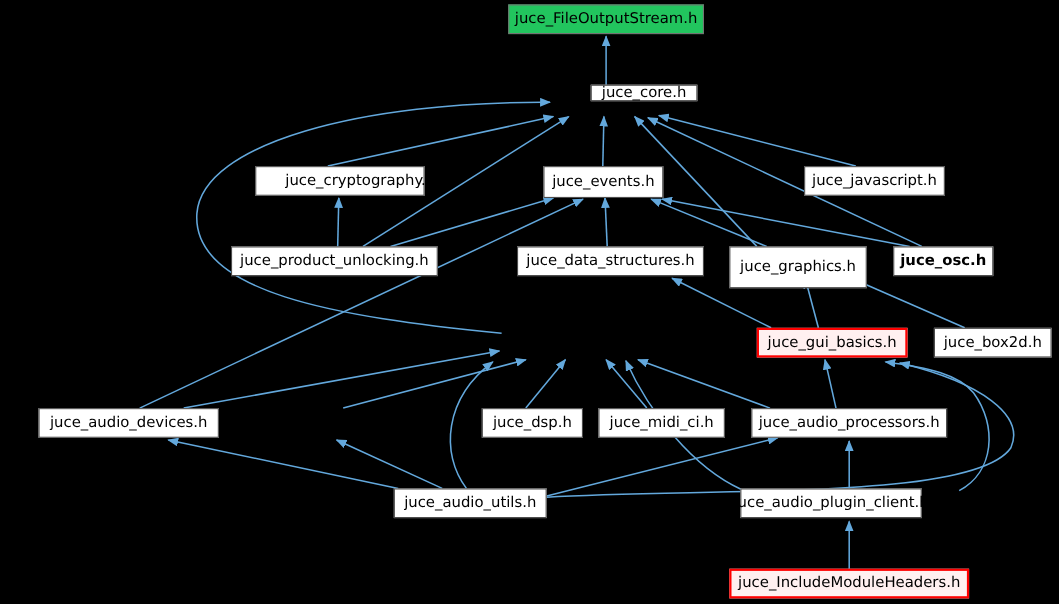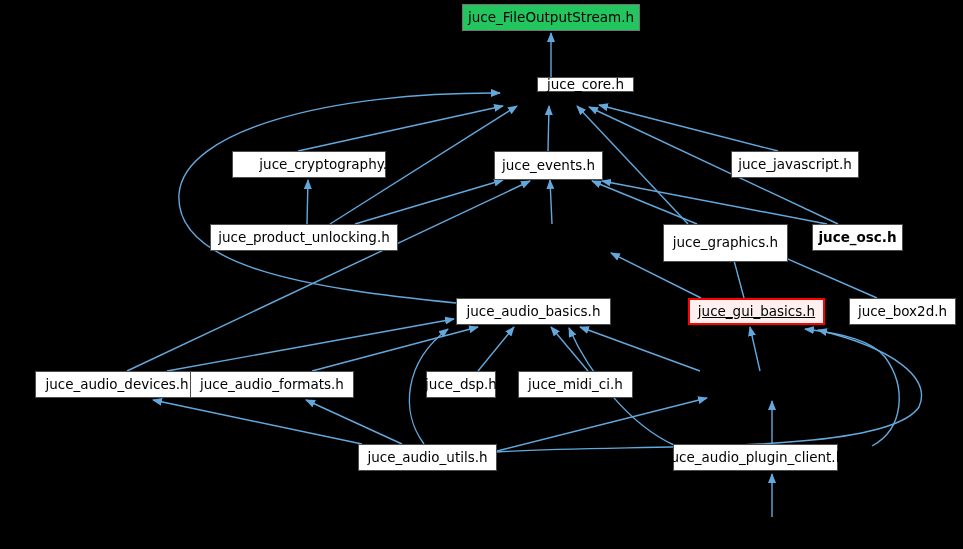--- a/index.html
+++ b/index.html
@@ -19,21 +19,21 @@
     background:#ffffff;
     border:1px solid #4d4d4d;
     color:#000000;
     font-size:13.5px;
     line-height:1;
     white-space:nowrap;
     cursor:pointer;
     z-index:2;
   }
   .node.current{background:#22c55e;border-color:#737373;cursor:default;}
-  .node.highlight{background:#fff0f0;border:2px solid #ff0000;text-decoration:underline;}
+  .node.highlight{background:#fff0f0;border:2px solid #ff0000;}
 </style>
 </head>
 <body>
 
 <div id="stage">
   <svg id="edge-layer" viewBox="0 0 963 549" xmlns="http://www.w3.org/2000/svg">
       <defs>
         <marker id="arrow" markerWidth="10" markerHeight="8" refX="9" refY="4" orient="auto" markerUnits="userSpaceOnUse">
           <path d="M0,0 L10,4 L0,8 Z" fill="#63a8dc"></path>
         </marker>
@@ -70,24 +70,25 @@
       <path d="M674,445 C630,425 590,375 569,328" class="edge" stroke="#63a8dc" marker-end="url(#arrow)"></path>
       <path d="M872,446 C904,429 907,387 885,357 C872,341 845,334 805,329" class="edge" stroke="#63a8dc" marker-end="url(#arrow)"></path>
       <path d="M772,517 L772,474" class="edge" stroke="#63a8dc" marker-end="url(#arrow)"></path>
     </svg>
 <div class="node current" style="left: 462px; top: 4px; width: 178px; height: 27px;">juce_FileOutputStream.h</div>
     <div class="node" style="left: 502px; top: 77px; width: 97px; height: 15px; margin-left: 35px;">juce_core.h</div>
     <div class="node" style="left: 232px; top: 151px; width: 154px; height: 27px; padding-left: 37px;">juce_cryptography.h</div>
     <div class="node" style="left: 494px; top: 151px; width: 109px; height: 29px;">juce_events.h</div>
     <div class="node" style="left: 731px; top: 151px; width: 128px; height: 27px; text-align: center;">juce_javascript.h</div>
     <div class="node" style="left: 210px; top: 224px; width: 188px; height: 27px;">juce_product_unlocking.h</div>
+    <div class="node" style="left: 470px; top: 224px; width: 170px; height: 27px;">juce_data_structures.h</div>
     <div class="node" style="left: 663px; top: 224px; width: 125px; height: 38px;">juce_graphics.h</div>
     <div class="node" style="left: 812px; top: 224px; width: 91px; height: 27px; font-weight: bold;">juce_osc.h</div>
-    <div class="node" style="left: 456px; top: 298px; width: 155px; height: 27px;">juce_audio_basics.h</div>
     <div class="node highlight" style="left: 688px; top: 298px; width: 137px; height: 27px;">juce_gui_basics.h</div>
     <div class="node" style="left: 849px; top: 298px; width: 107px; height: 27px;">juce_box2d.h</div>
     <div class="node" style="left: 3px; top: 371px; width: 164px; height: 27px; margin-left: 32px;">juce_audio_devices.h</div>
-    <div class="node" style="left: 190px; top: 371px; width: 164px; height: 27px;">juce_audio_formats.h</div>
-    <div class="node" style="left: 426px; top: 371px; width: 70px; height: 27px;">juce_dsp.h</div>
-    <div class="node" style="left: 518px; top: 371px; width: 115px; height: 27px;">juce_midi_ci.h</div>
+    <div class="node" style="left: 438px; top: 371px; width: 92px; height: 27px;">juce_dsp.h</div>
+    <div class="node" style="left: 544px; top: 371px; width: 115px; height: 27px;">juce_midi_ci.h</div>
+    <div class="node" style="left: 683px; top: 371px; width: 178px; height: 27px;">juce_audio_processors.h</div>
     <div class="node" style="left: 358px; top: 444px; width: 139px; height: 27px;">juce_audio_utils.h</div>
     <div class="node" style="left: 673px; top: 444px; width: 165px; height: 27px;">juce_audio_plugin_client.h</div>
+    <div class="node highlight" style="left: 663px; top: 517px; width: 218px; height: 27px;">juce_IncludeModuleHeaders.h</div>
   </div>
 
 </body></html>

